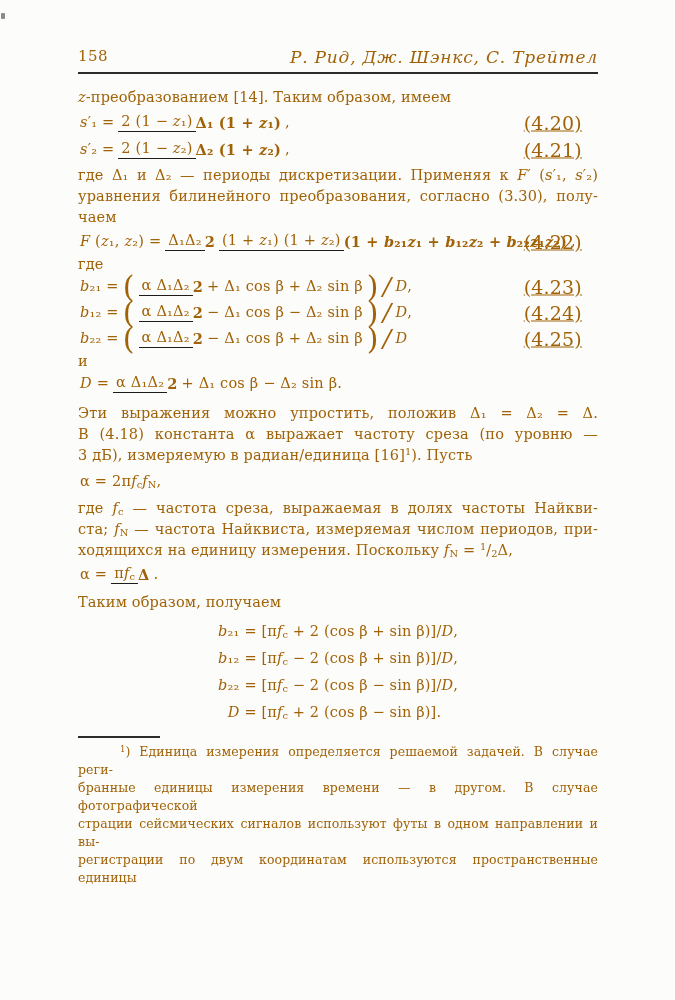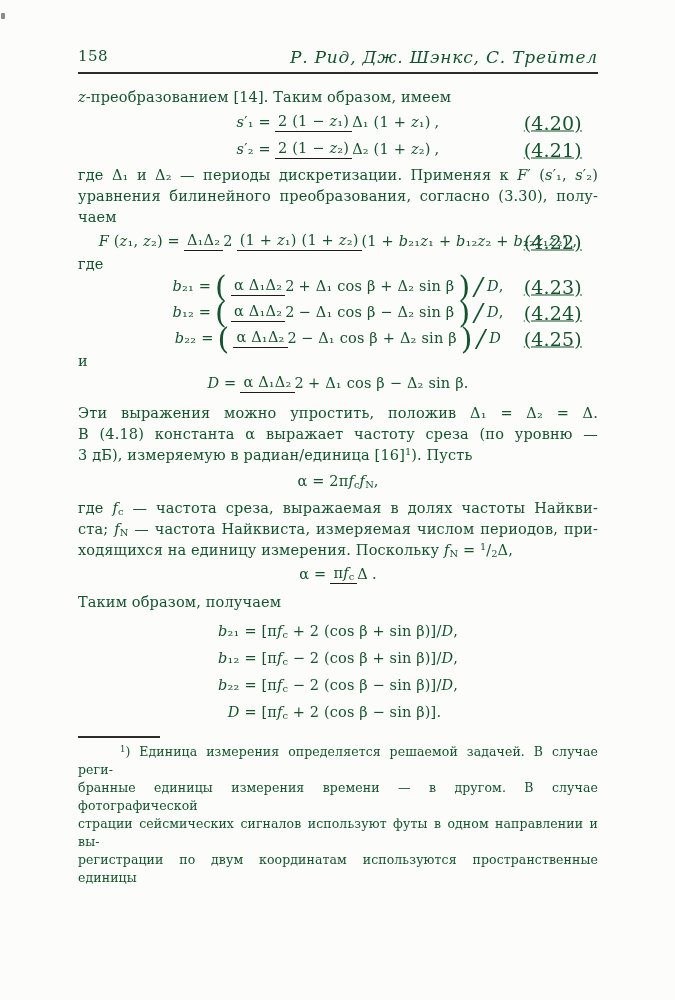--- a/index.html
+++ b/index.html
@@ -1,20 +1,20 @@
 <!DOCTYPE html>
 <html><head>
 <meta charset="utf-8">
 <style>
   html,body { margin:0; padding:0; background:#f4f4f2; }
   .sheet {
     position:relative;
     width:675px; height:1000px;
     background:#fcfcfa;
-    color:#14532d;
+    color:#a16207;
     font-family:"DejaVu Serif", serif;
     box-sizing:border-box;
     padding:46px 77px 0 78px;
     overflow:hidden;
   }
   .speck { position:absolute; left:1px; top:13px; width:4px; height:6px; background:#8a8a86; border-radius:1px; }
 
   
   .header { position:relative; height:20px; }
   .pagenum { font-size:15px; letter-spacing:0.5px; }
@@ -29,28 +29,28 @@
   .bodytext { font-size:14.5px; line-height:21px; letter-spacing:0.15px; }
   .line { text-align:justify; text-align-last:justify; }
   .line.last { text-align:justify; text-align-last:left; }
 
   sub { font-size:68%; line-height:0; vertical-align:-0.22em; letter-spacing:0; }
   sup { font-size:68%; line-height:0; vertical-align:0.48em; letter-spacing:0; }
 
   
   .eqrow {
     position:relative;
-    display:flex; justify-content:center; align-items:center;
+    display:flex; justify-content:flex-start; align-items:center;
     font-size:14.5px; letter-spacing:0.2px;
   }
   .eq { display:inline-flex; align-items:center; white-space:pre; }
   .eq > span { margin:0 2px; }
   .frac { display:inline-flex; flex-direction:row; align-items:center; line-height:1.2; text-align:center; }
   .frac .num { border-bottom:1.3px solid #1d1c1a; padding:0 3px 1px; }
-  .frac .den { padding-top:1px; }
+  .frac .den { padding-top:1px;font-weight:bold; }
   .eqlabel { position:absolute; right:16px; top:50%; transform:translateY(-50%); font-size:19px; font-style:normal;text-decoration:underline; }
   .bigp { font-size:30px; line-height:0; margin:0 1px; }
   .bigs { font-size:25px; line-height:0; font-style:italic; margin:0 1px; }
 
   .labelline { font-size:14.5px; }
 
   
   .eqgroup { display:table; margin-left:auto; margin-right:auto; font-size:14.5px; }
   .eqg-row { display:table-row; }
   .eqg-lhs { display:table-cell; text-align:right; padding:3px 0; }

